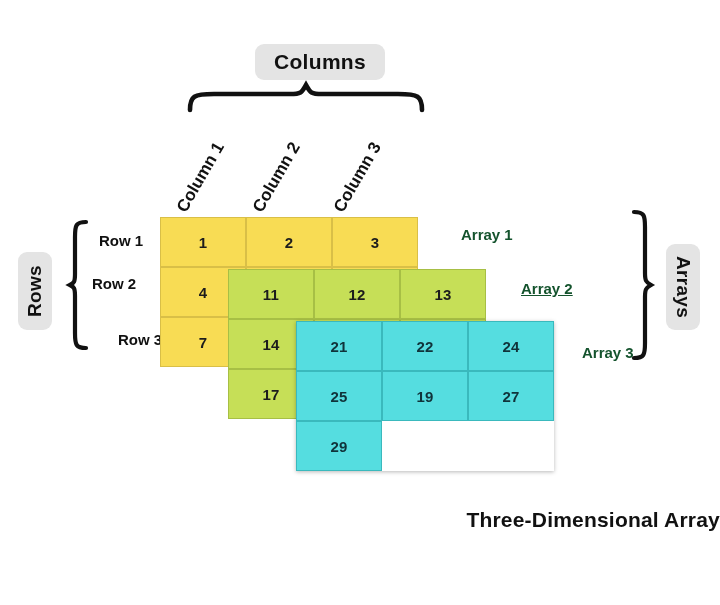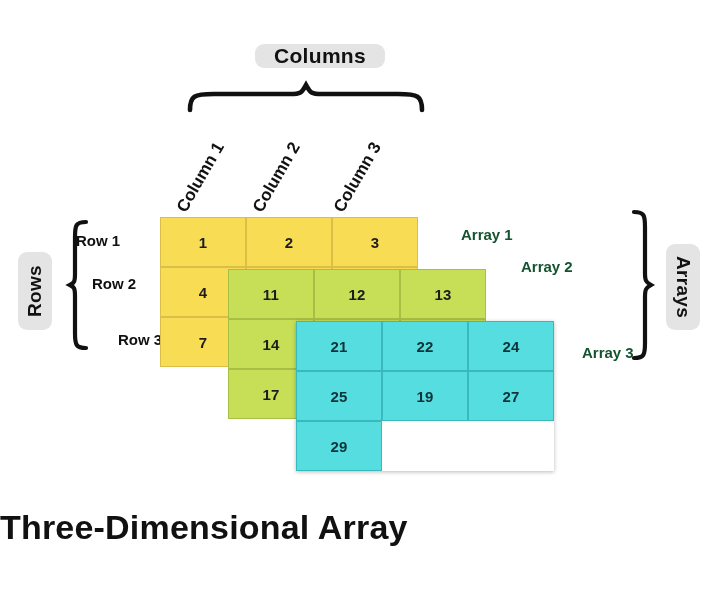--- a/index.html
+++ b/index.html
@@ -44,21 +44,21 @@
   
   .badge {
     position: absolute;
     background: #E4E4E4;
     border-radius: 9px;
     color: #111;
     font-weight: 700;
     display: flex; align-items: center; justify-content: center;
     letter-spacing: .3px;
   }
-  #badge-columns { left: 255px; top: 44px; width: 130px; height: 24px; font-size: 21px; }
+  #badge-columns { left: 255px; top: 44px; width: 130px; height: 36px; font-size: 21px; }
   #badge-rows    { left: 18px;  top: 252px; width: 34px;  height: 78px; font-size: 19px; }
   #badge-rows span { transform: rotate(-90deg); white-space: nowrap; display:block; }
   #badge-arrays  { left: 666px; top: 244px; width: 34px;  height: 86px; font-size: 19px; }
   #badge-arrays span { transform: rotate(90deg); white-space: nowrap; display:block; }
 
   
   .collabel {
     position: absolute;
     font-size: 17px; font-weight: 700; color: #111;
     white-space: nowrap;
@@ -79,22 +79,22 @@
     font-size: 15px; font-weight: 700; color: #14532d;
     white-space: nowrap;
   }
 
   
   svg.brace { position: absolute; overflow: visible; }
 
   
   #caption {
     position: absolute; left: 0; right: 0; top: 508px;
-    text-align: left;
-    font-size: 34px; font-weight: 700; color: #111;
+    text-align: right;
+    font-size: 21px; font-weight: 700; color: #111;
     letter-spacing: .2px;
   }
 </style>
 </head>
 <body>
 
 <div id="stage">
 
   <div class="badge" id="badge-columns">
     <span>Columns</span>
@@ -111,21 +111,21 @@
 
   <div class="badge" id="badge-rows">
     <span>Rows</span>
   </div>
 
   <svg class="brace" style="left:68px; top:219px;" width="22" height="132" viewBox="0 0 22 132">
     <path d="M18,3 C8,3 7,6 7,18 L7,55 C7,63 6,64 2,66
              C6,68 7,69 7,77 L7,114 C7,126 8,129 18,129" fill="none" stroke="#111" stroke-width="4.2" stroke-linecap="round"></path>
   </svg>
 
-  <div class="rowlabel" style="left:76px; top:232px;">Row 1</div>
+  <div class="rowlabel" style="left:99px; top:232px;">Row 1</div>
   <div class="rowlabel" style="left:92px; top:275px;">Row 2</div>
   <div class="rowlabel" style="left:92px; top:331px;margin-left:26px;">Row 3</div>
 
   <div class="grid yellow">
     <div class="cell">1</div>
     <div class="cell">2</div>
     <div class="cell">3</div>
     <div class="cell">4</div>
     <div class="cell">11</div>
     <div class="cell">12</div>
@@ -150,21 +150,21 @@
     <div class="cell">21</div>
     <div class="cell">22</div>
     <div class="cell">24</div>
     <div class="cell">25</div>
     <div class="cell">19</div>
     <div class="cell">27</div>
     <div class="cell">29</div>
   </div>
 
   <div class="arraylabel" style="left:461px; top:226px;">Array 1</div>
-  <div class="arraylabel" style="left:521px; top:258px;">Array 2</div>
+  <div class="arraylabel" style="left:521px; top:280px;text-decoration:underline;">Array 2</div>
   <div class="arraylabel" style="left:582px; top:344px;">Array 3</div>
 
   <svg class="brace" style="left:630px; top:209px;" width="24" height="152" viewBox="0 0 24 152">
     <path d="M4,3 C14,3 15,6 15,18 L15,64 C15,72 16,73 21,76
              C16,79 15,80 15,88 L15,134 C15,146 14,149 4,149" fill="none" stroke="#111" stroke-width="4.2" stroke-linecap="round"></path>
   </svg>
 
   <div class="badge" id="badge-arrays">
     <span>Arrays</span>
   </div>

